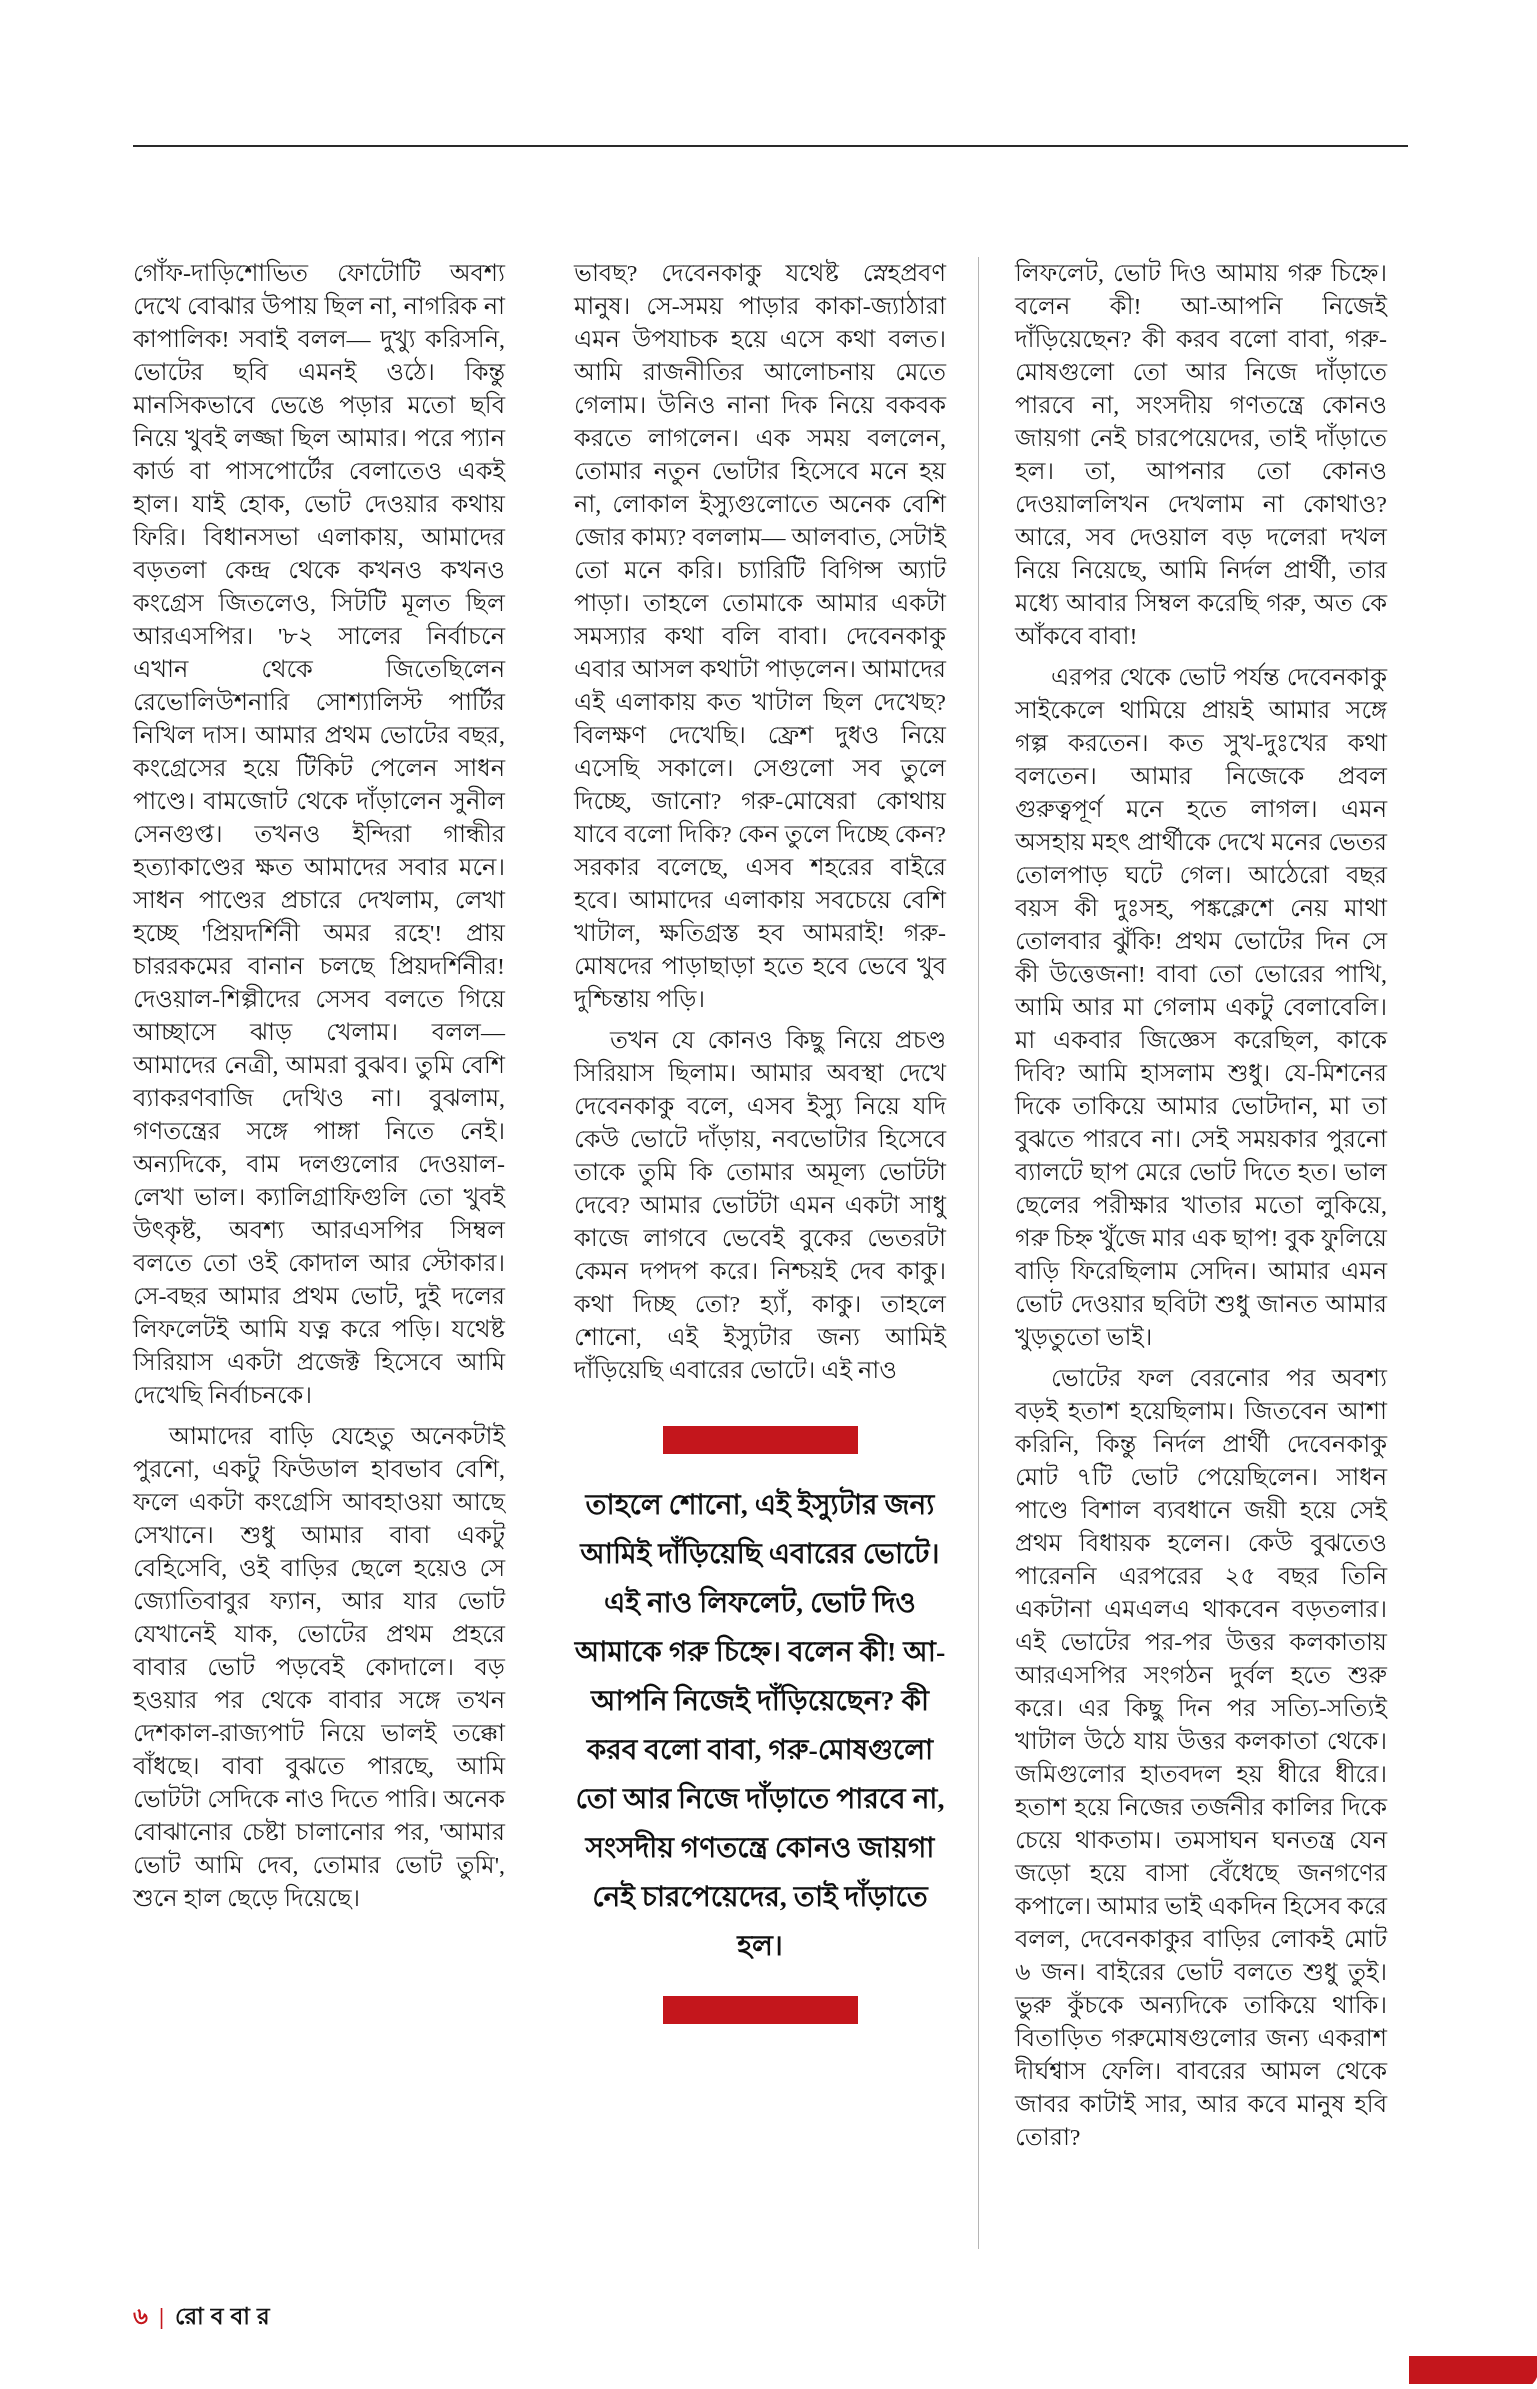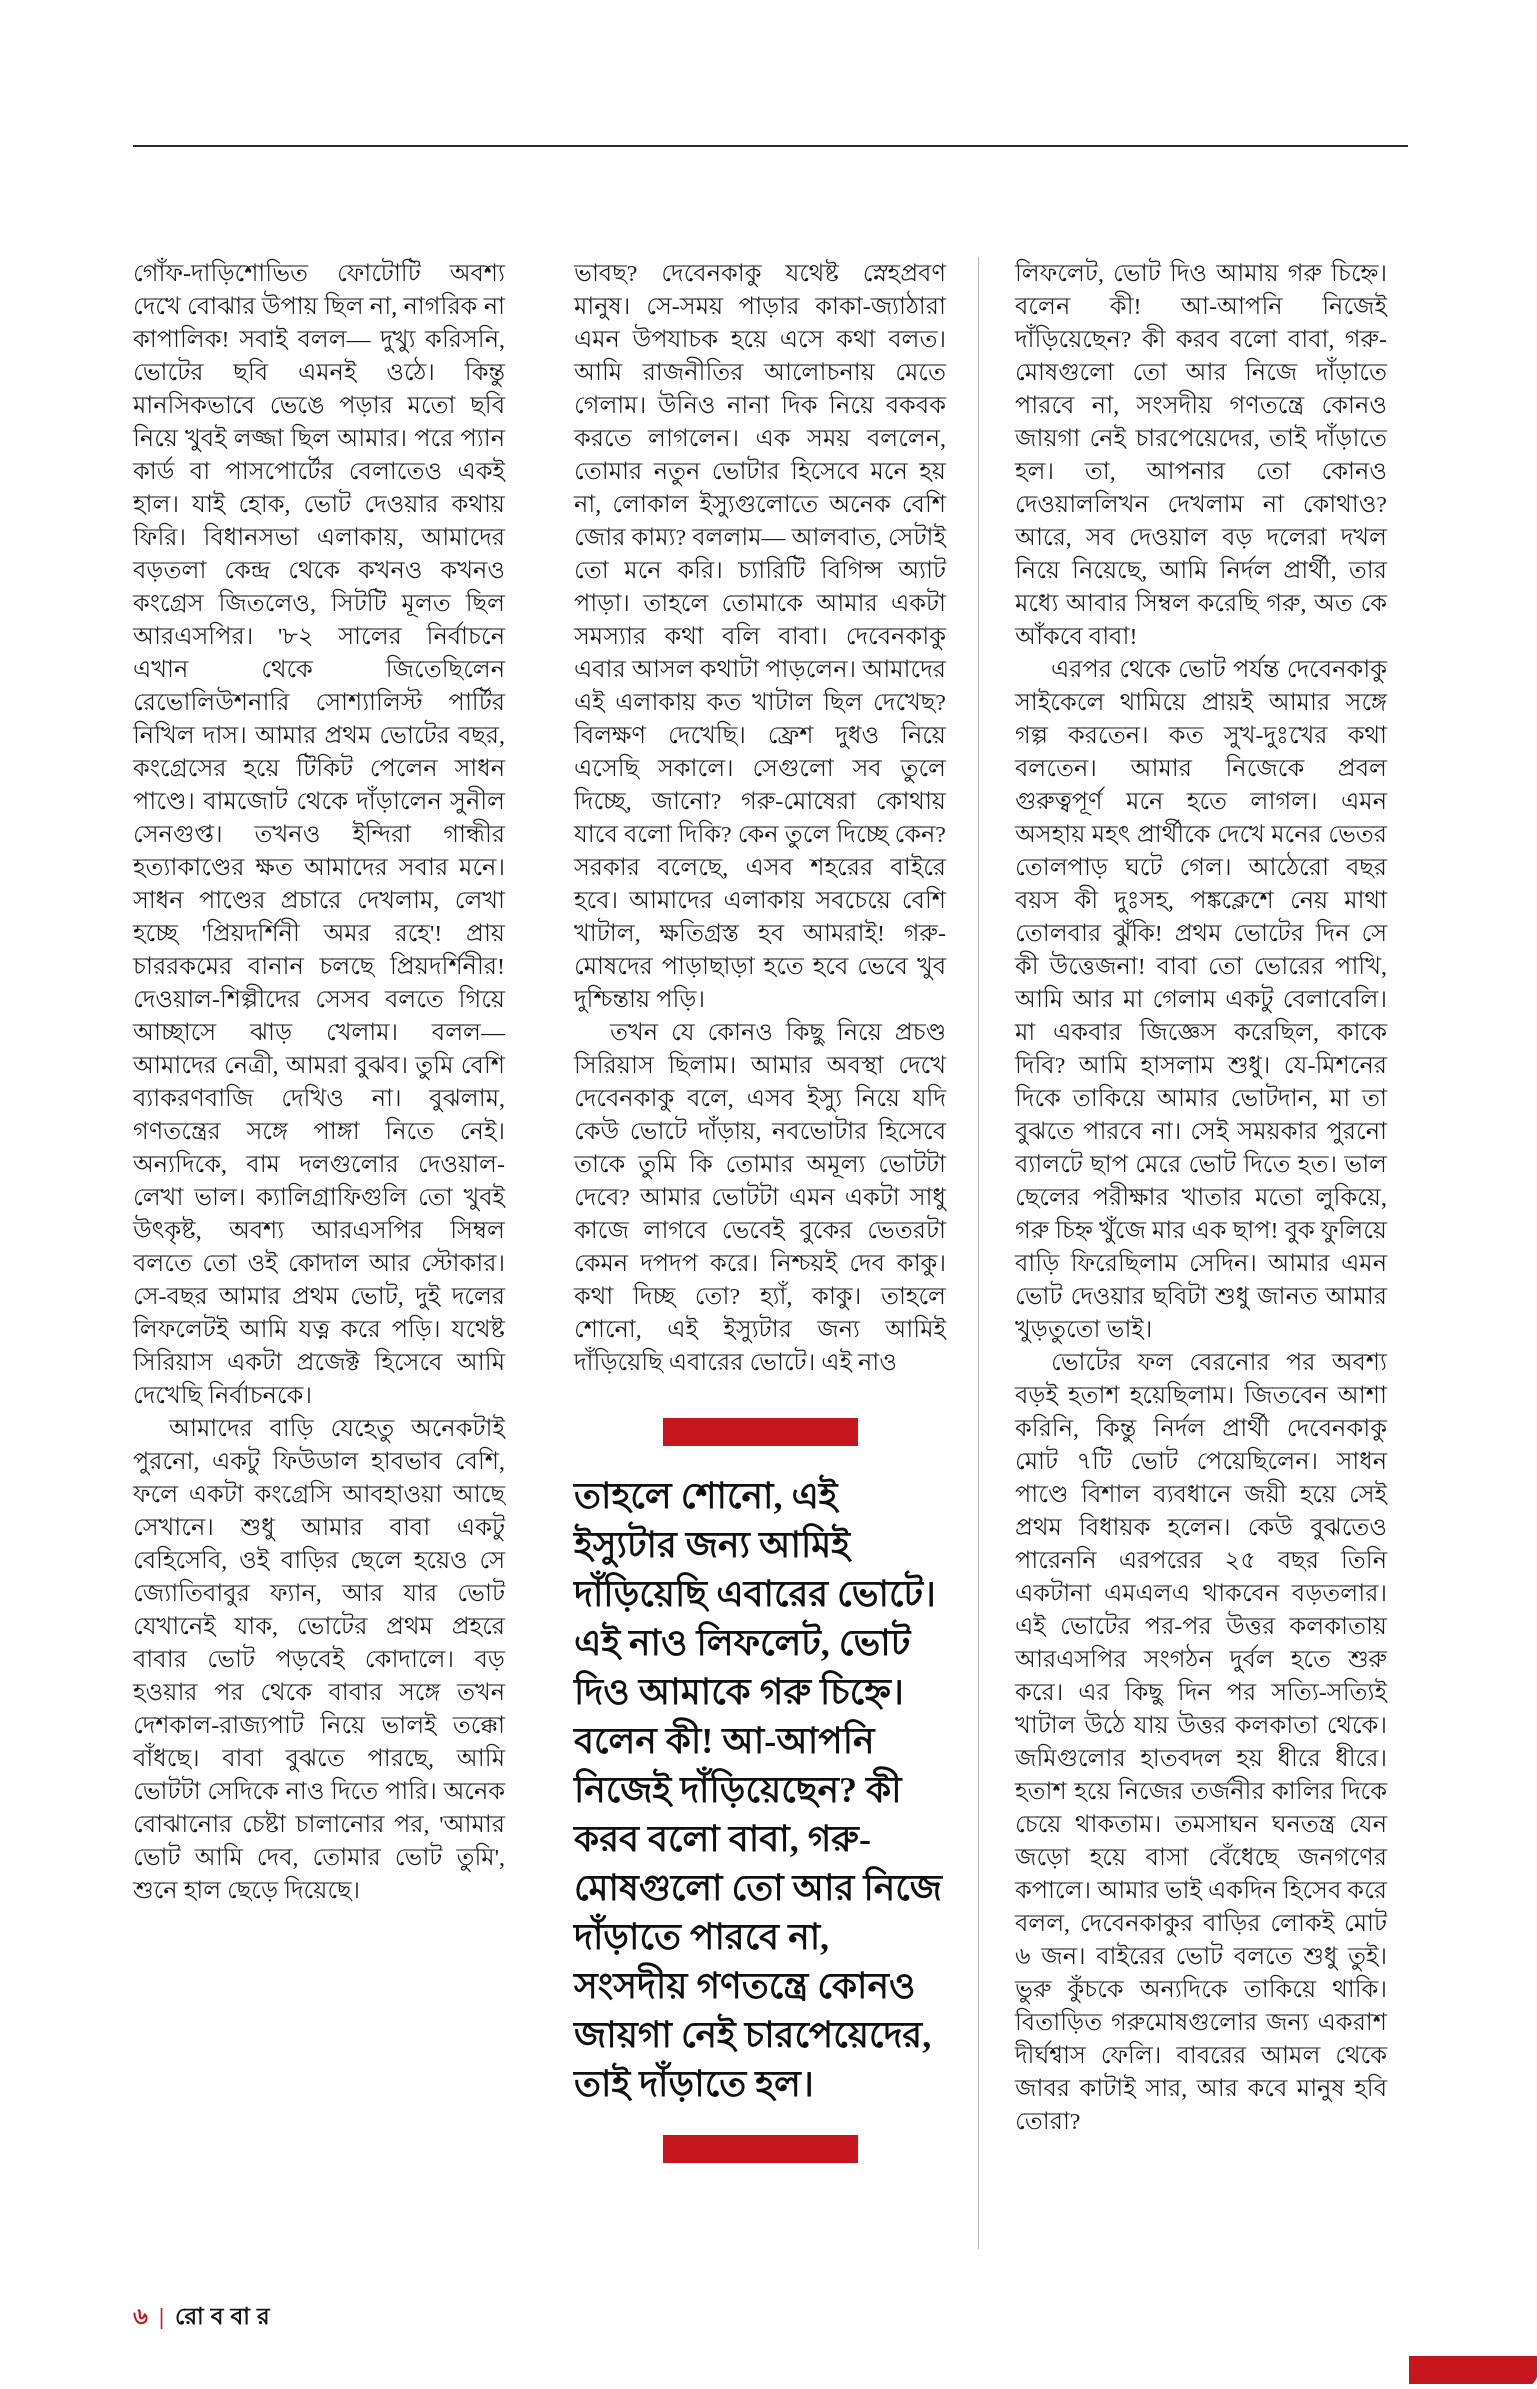--- a/index.html
+++ b/index.html
@@ -37,21 +37,21 @@
     gap:69px;
   }
   .col{
     width:372px;
     flex:0 0 372px;
     font-size:24px;
     line-height:33px;
     text-align:justify;
   }
   .col p{margin:0;}
-  .col p + p{text-indent:36px;}
+  .col p + p{text-indent:36px;margin-top:8px;}
   .col-divider{
     position:absolute;
     left:978px;
     top:257px;
     width:0.8px;
     height:1992px;
     background:var(--divider);
   }
   .pullquote{
     margin-top:39px;
@@ -60,23 +60,23 @@
   .quote-bar{
     width:195px;
     height:28px;
     background:var(--red);
     margin:0 auto;
   }
   .quote-bar.top{margin-bottom:26px;}
   .quote-bar.bottom{margin-top:26px;}
   .quote-text{
     font-weight:700;
-    font-size:36px;
+    font-size:28px;
     line-height:49px;
-    text-align:left;
+    text-align:center;
     color:#101010;
     margin:0;
   }
   .footer{
     position:absolute;
     left:133px;
     top:2303px;
     font-size:23px;
     line-height:28px;
     display:flex;

